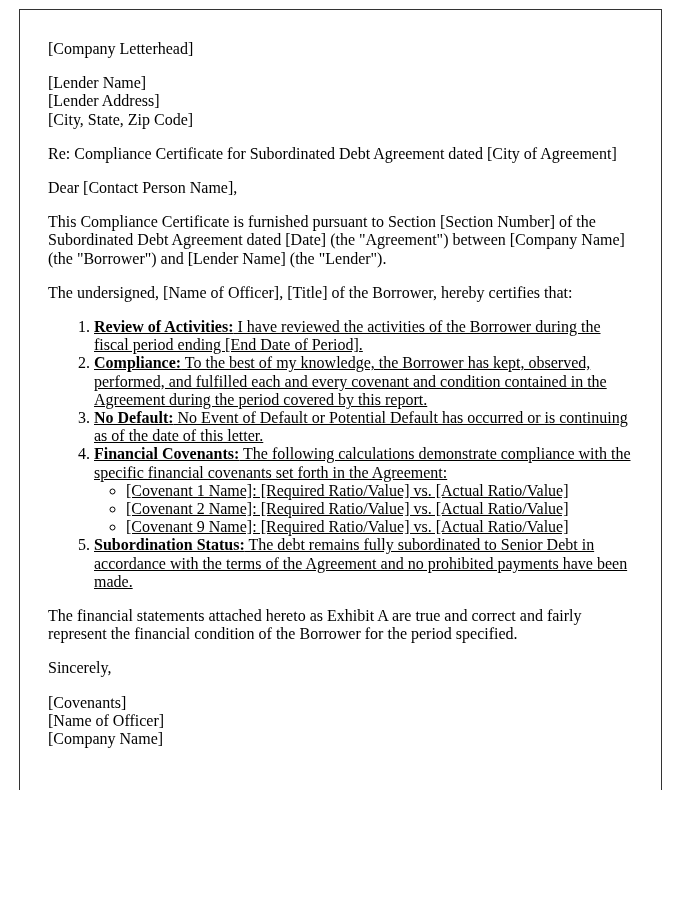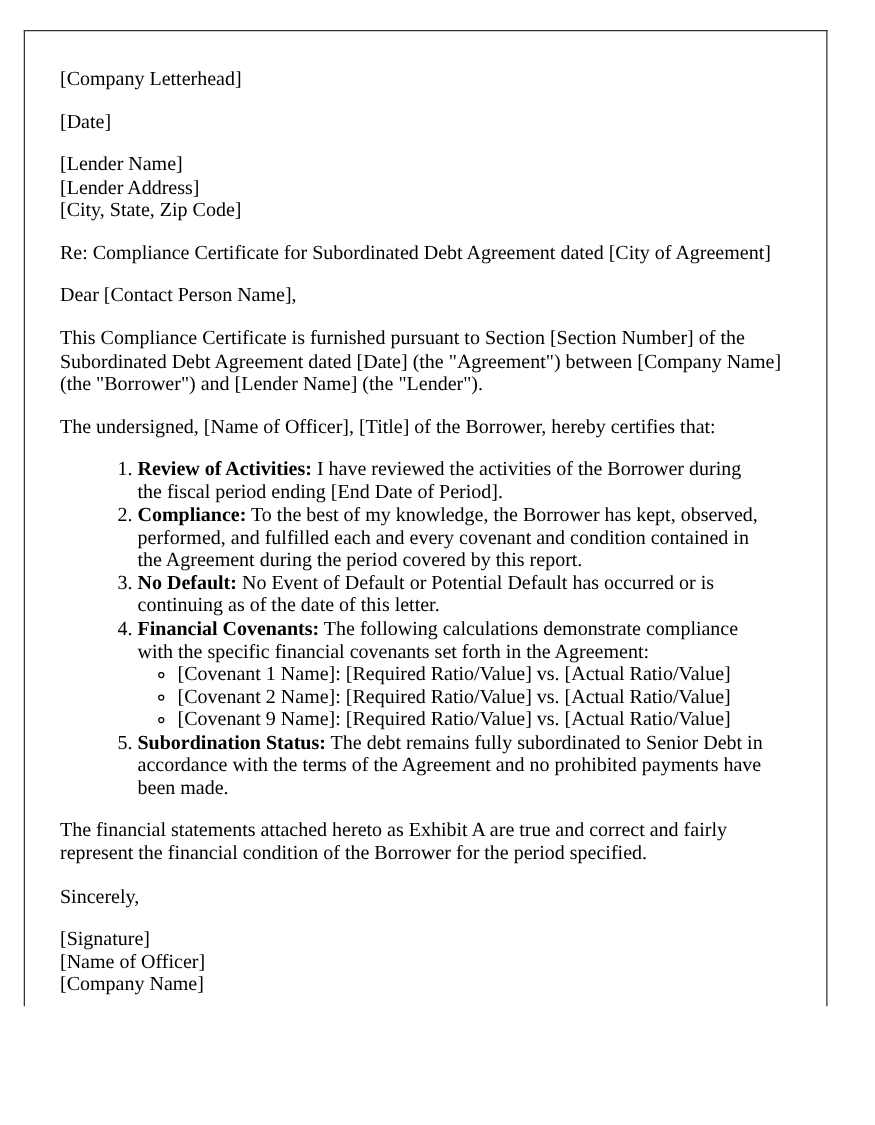--- a/index.html
+++ b/index.html
@@ -8,55 +8,55 @@
     height: 900px;
     background: #ffffff;
     position: relative;
     font-family: "Liberation Serif", "DejaVu Serif", serif;
     font-size: 16px;
     color: #000000;
   }
   .letter-box {
     position: absolute;
     left: 19px;
-    top: 24px;
+    top: 9px;
     width: 643px;
     height: 781px;
     box-sizing: border-box;
     border: 1px solid #333333;
     border-bottom: none;
     padding: 14px 30px 0 28px;
     overflow: hidden;
     background: #ffffff;
     line-height: 18.2px;
   }
   .letter-box p { margin: 16px 0; }
   .ln { display: block; }
   ol.cert-list {
-    margin: 16px 16px;
+    margin: 16px 0;
     padding: 0 0 0 46px;
     list-style-type: decimal;
+    text-decoration: underline;
   }
   ol.cert-list > li { margin: 0; }
   ul.cov-list {
     margin: 0;
     padding: 0 0 0 32px;
     list-style-type: circle;
   }
   ul.cov-list > li { margin: 0; }
   b { font-weight: bold; }
 </style>
 </head>
 <body>
 
 <div class="letter-box">
 
   <p>[Company Letterhead]</p>
 
-  <p>[Date]</p>
 
   <p>
     <span class="ln">[Lender Name]</span>
     <span class="ln">[Lender Address]</span>
     <span class="ln">[City, State, Zip Code]</span>
   </p>
 
   <p>Re: Compliance Certificate for Subordinated Debt Agreement dated [City of Agreement]</p>
 
   <p>Dear [Contact Person Name],</p>
@@ -77,18 +77,18 @@
       </ul>
     </li>
     <li><b>Subordination Status:</b><span> The debt remains fully subordinated to Senior Debt in accordance with the terms of the Agreement and no prohibited payments have been made.</span></li>
   </ol>
 
   <p>The financial statements attached hereto as Exhibit A are true and correct and fairly represent the financial condition of the Borrower for the period specified.</p>
 
   <p>Sincerely,</p>
 
   <p>
-    <span class="ln">[Signature]</span>
+    <span class="ln">[Covenants]</span>
     <span class="ln">[Name of Officer]</span>
     <span class="ln">[Company Name]</span>
   </p>
 
 </div>
 
 </body></html>

